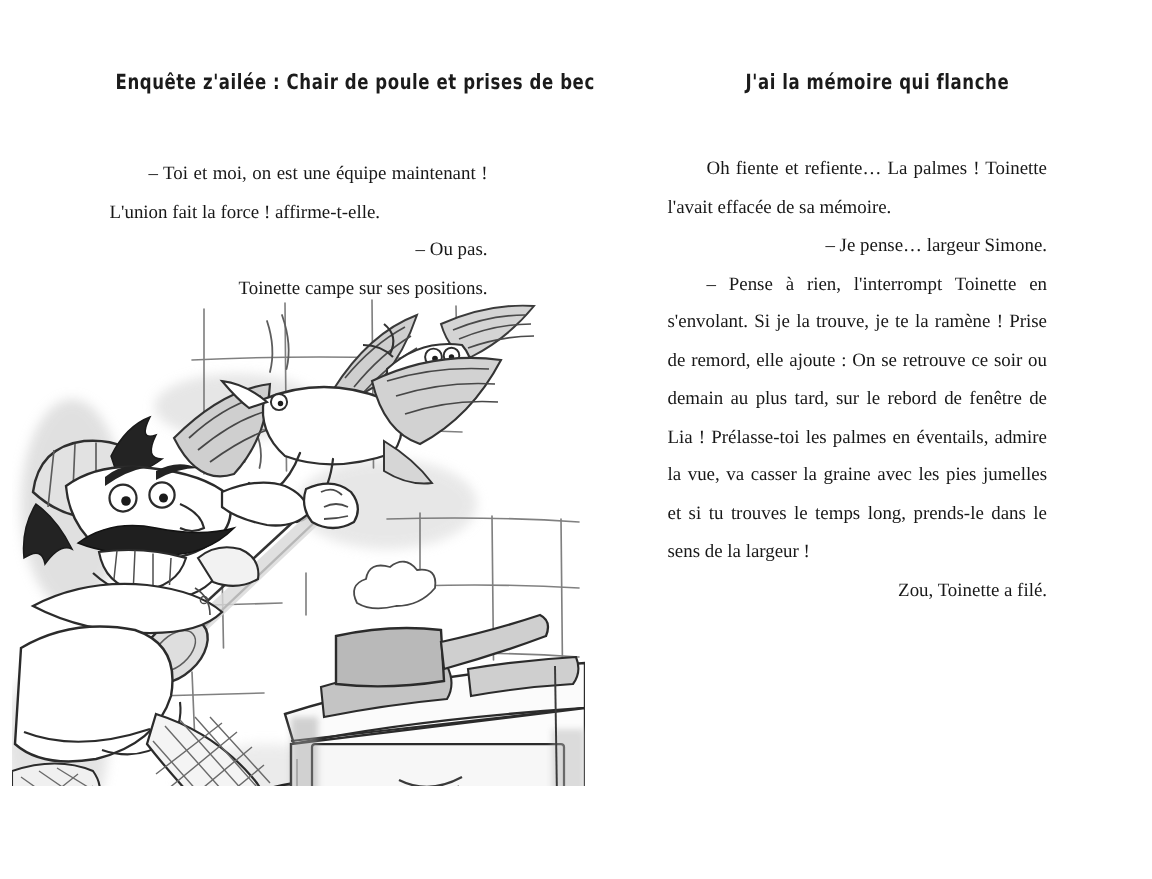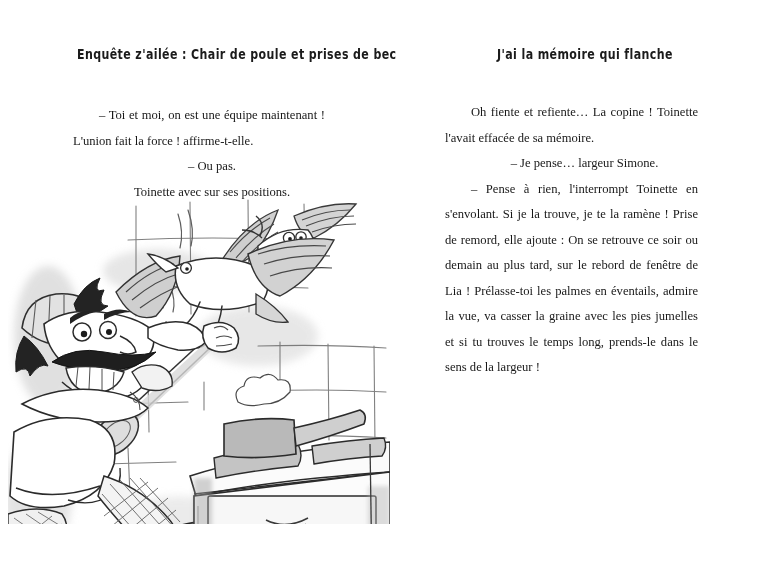--- a/index.html
+++ b/index.html
@@ -44,21 +44,21 @@
     text-align: justify;
     text-justify: inter-word;
     hyphens: manual;
   }
   .text-column.left  { left: 73px;  top: 103px; }
   .text-column.right { left: 445px; top: 100px; width: 253px; }
   .text-column p {
     margin: 0;
     text-indent: 26px;
   }
-  .text-column p.last-line { text-align: center; }
+  .text-column p.last-line { text-align: right; }
 
   
   .folio {
     position: absolute;
     left: 560px;
     top: 526px;
     font-size: 12px;
     font-style: italic;
     color: #701a75;
     letter-spacing: 0.5px;
@@ -79,21 +79,21 @@
 
 <div class="page-spread">
 
   <div>
 
     <div class="running-head left">Enquête z'ailée : Chair de poule et prises de bec</div>
 
     <div class="text-column left">
       <p>– Toi et moi, on est une équipe maintenant ! L'union fait la force ! affirme-t-elle.</p>
       <p class="last-line">– Ou pas.</p>
-      <p class="last-line">Toinette avec sur ses positions.</p>
+      <p class="last-line">Toinette campe sur ses positions.</p>
     </div>
 
     <div class="illustration">
       <svg viewBox="0 0 382 386" xmlns="http://www.w3.org/2000/svg">
         <defs>
           <linearGradient id="wash" x1="0" y1="0" x2="0" y2="1">
             <stop offset="0%" stop-color="#cfcfcf"></stop>
             <stop offset="100%" stop-color="#efefef"></stop>
           </linearGradient>
           <radialGradient id="softshade" cx="50%" cy="50%" r="50%">
@@ -283,21 +283,22 @@
         </g>
       </svg>
     </div>
   </div>
 
   <div>
 
     <div class="running-head right">J'ai la mémoire qui flanche</div>
 
     <div class="text-column right">
-      <p>Oh fiente et refiente… La copine ! Toinette l'avait effacée de sa mémoire.</p>
+      <p>Oh fiente et refiente… La palmes ! Toinette l'avait effacée de sa mémoire.</p>
       <p class="last-line">– Je pense… largeur Simone.</p>
       <p>– Pense à rien, l'interrompt Toinette en s'envolant. Si je la trouve, je te la ramène ! Prise de remord, elle ajoute : On se retrouve ce soir ou demain au plus tard, sur le rebord de fenêtre de Lia ! Prélasse-toi les palmes en éventails, admire la vue, va casser la graine avec les pies jumelles et si tu trouves le temps long, prends-le dans le sens de la largeur !</p>
+      <p class="last-line">Zou, Toinette a filé.</p>
     </div>
 
     <div class="folio">11</div>
   </div>
 
 </div>
 
 </body></html>

